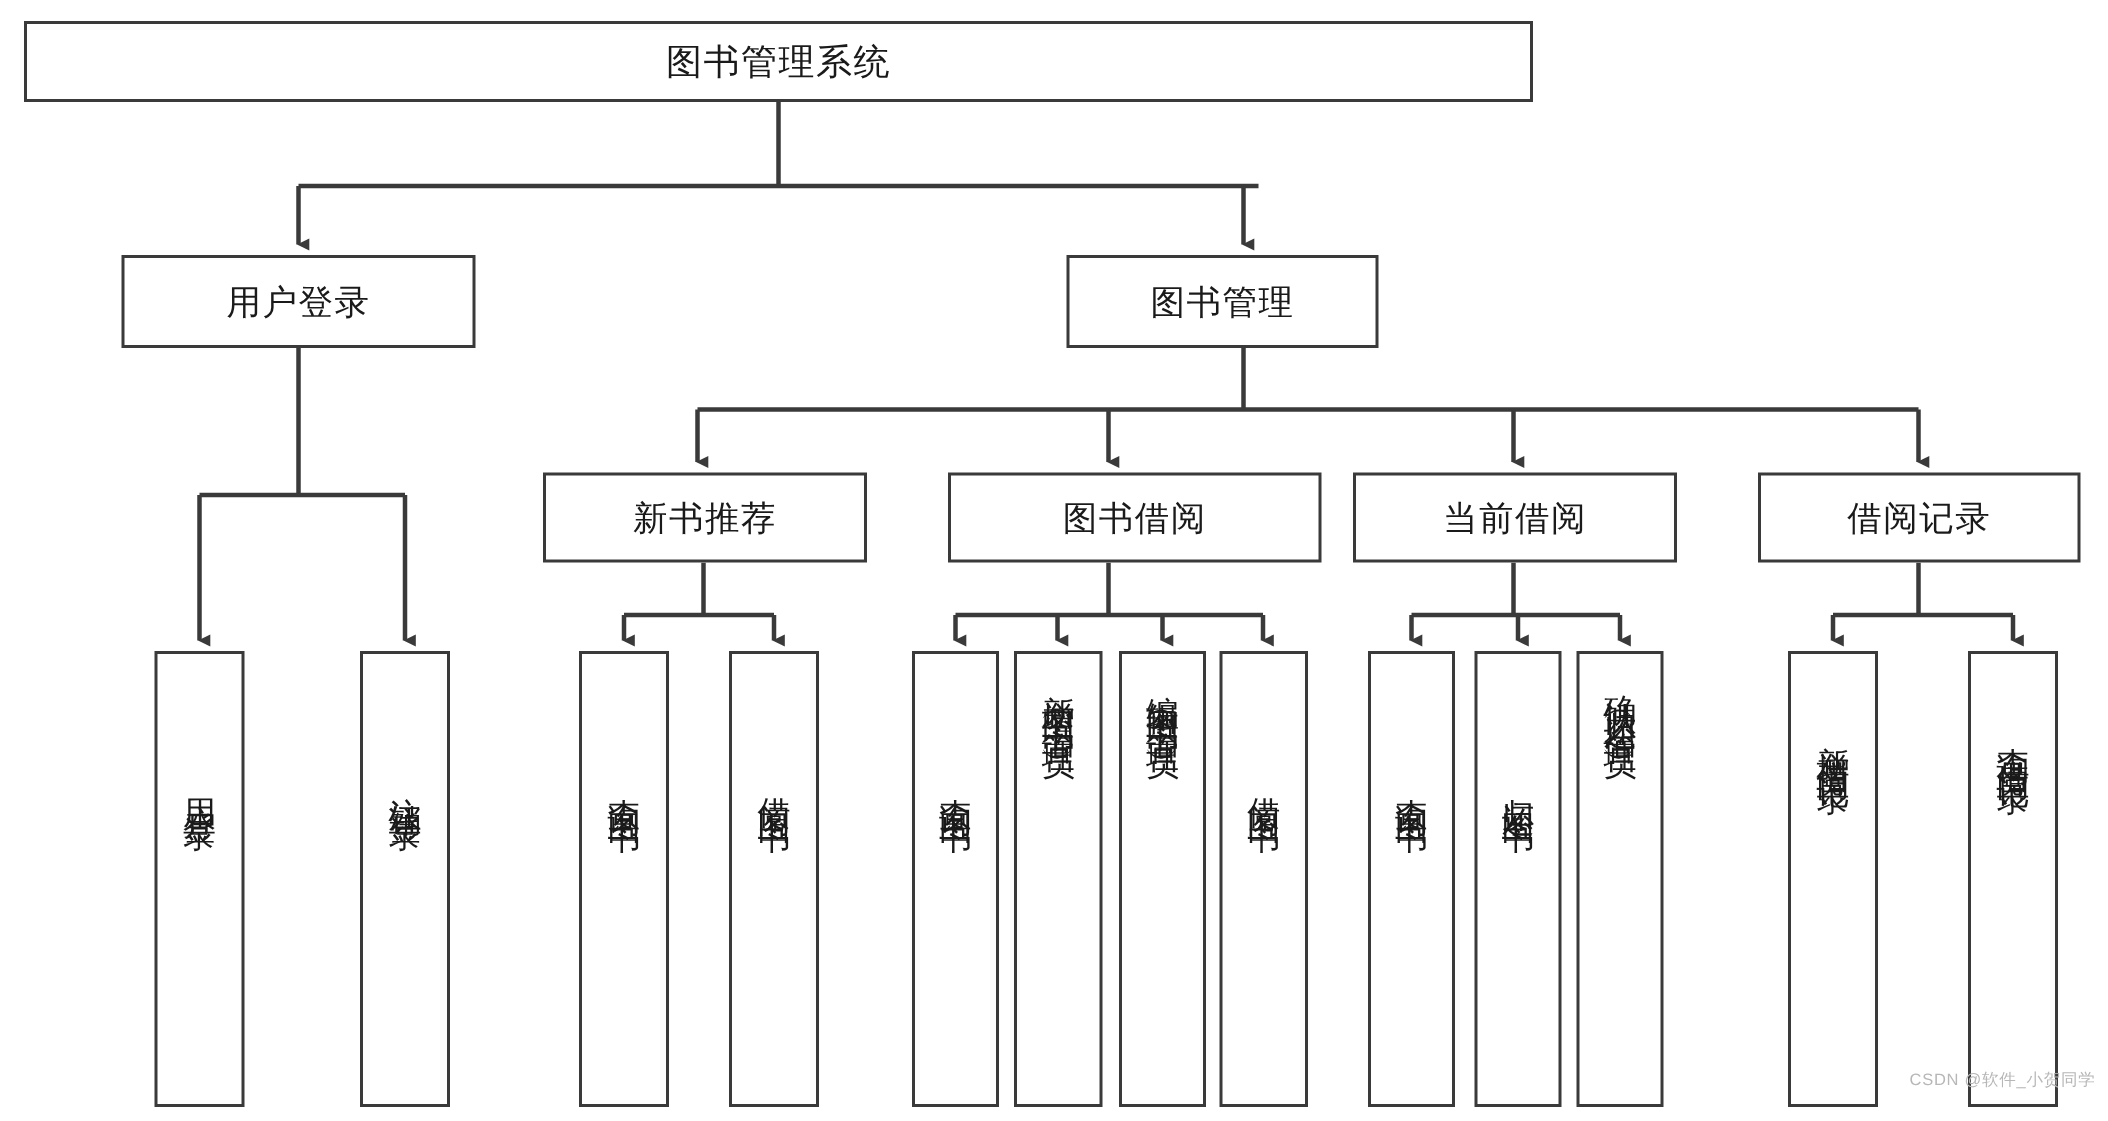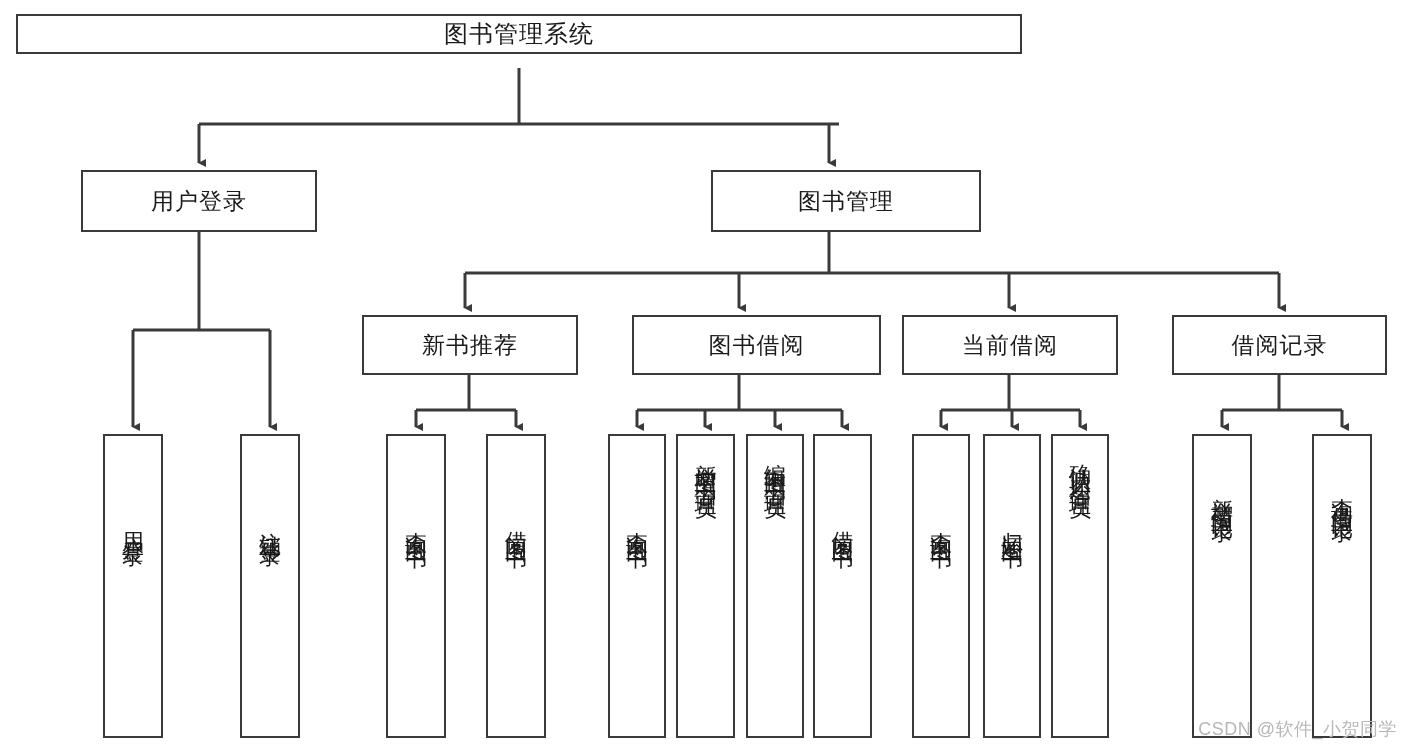--- a/index.html
+++ b/index.html
@@ -50,22 +50,22 @@
     letter-spacing: 5px;
     line-height: 1;
     white-space: nowrap;
   }
   .node.root {
     font-size: 24px;
   }
   #watermark {
     position: absolute;
     right: 8px;
-    bottom: 6px;
-    font-size: 18px;
+    bottom: 20px;
+    font-size: 11px;
     color: #b7b7b7;
     letter-spacing: 0.5px;
     white-space: nowrap;
   }
 </style>
 </head>
 <body>
 
 <div id="diagram-root">
 
@@ -112,28 +112,28 @@
       <path d="M1012,410 L1012,427" marker-end="url(#arrow)"></path>
       <path d="M1080,410 L1080,427" marker-end="url(#arrow)"></path>
 
       <path d="M1279,375 L1279,410"></path>
       <path d="M1222,410 L1342,410"></path>
       <path d="M1222,410 L1222,427" marker-end="url(#arrow)"></path>
       <path d="M1342,410 L1342,427" marker-end="url(#arrow)"></path>
     </g>
   </svg>
 
-  <div class="node horizontal root" style="left:16px; top:14px; width:1006px; height:40px;">
+  <div class="node horizontal root" style="left:16px; top:14px; width:1006px; height:54px;">
     <span>图书管理系统</span>
   </div>
 
   <div class="node horizontal" style="left:81px; top:170px; width:236px; height:62px;">
     <span>用户登录</span>
   </div>
-  <div class="node horizontal" style="left:711px; top:170px; width:270px; height:62px;">
+  <div class="node horizontal" style="left:711px; top:170px; width:208px; height:62px;">
     <span>图书管理</span>
   </div>
 
   <div class="node horizontal" style="left:362px; top:315px; width:216px; height:60px;">
     <span>新书推荐</span>
   </div>
   <div class="node horizontal" style="left:632px; top:315px; width:249px; height:60px;">
     <span>图书借阅</span>
   </div>
   <div class="node horizontal" style="left:902px; top:315px; width:216px; height:60px;">

